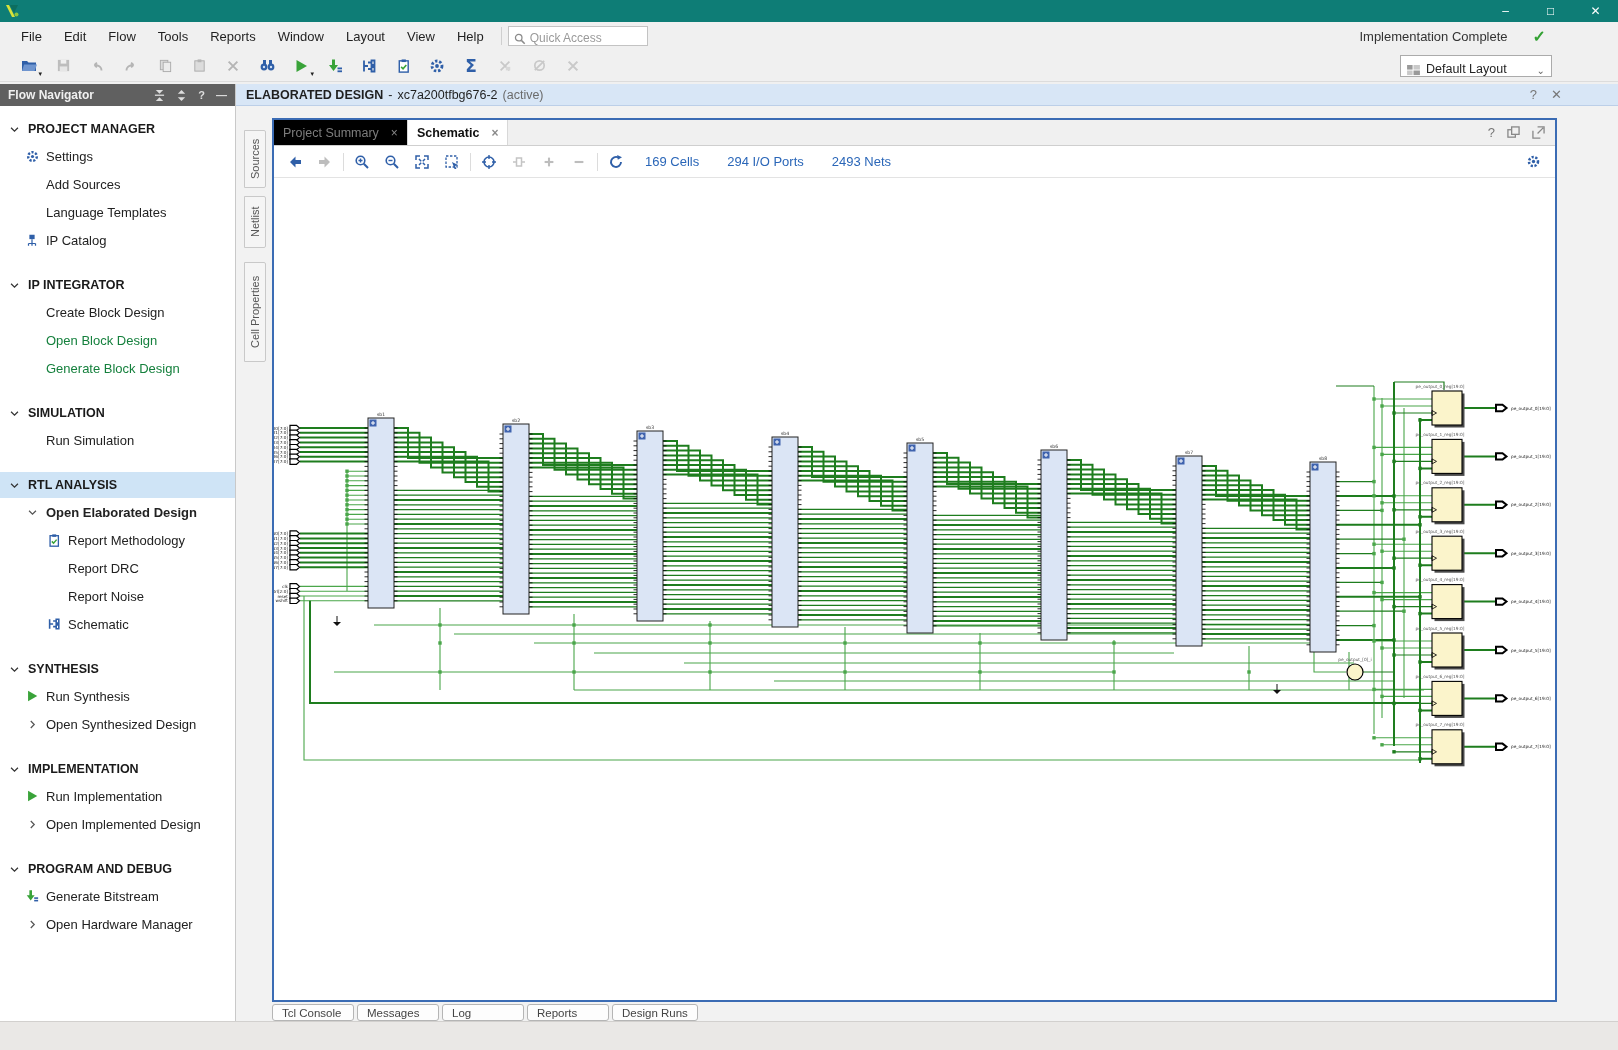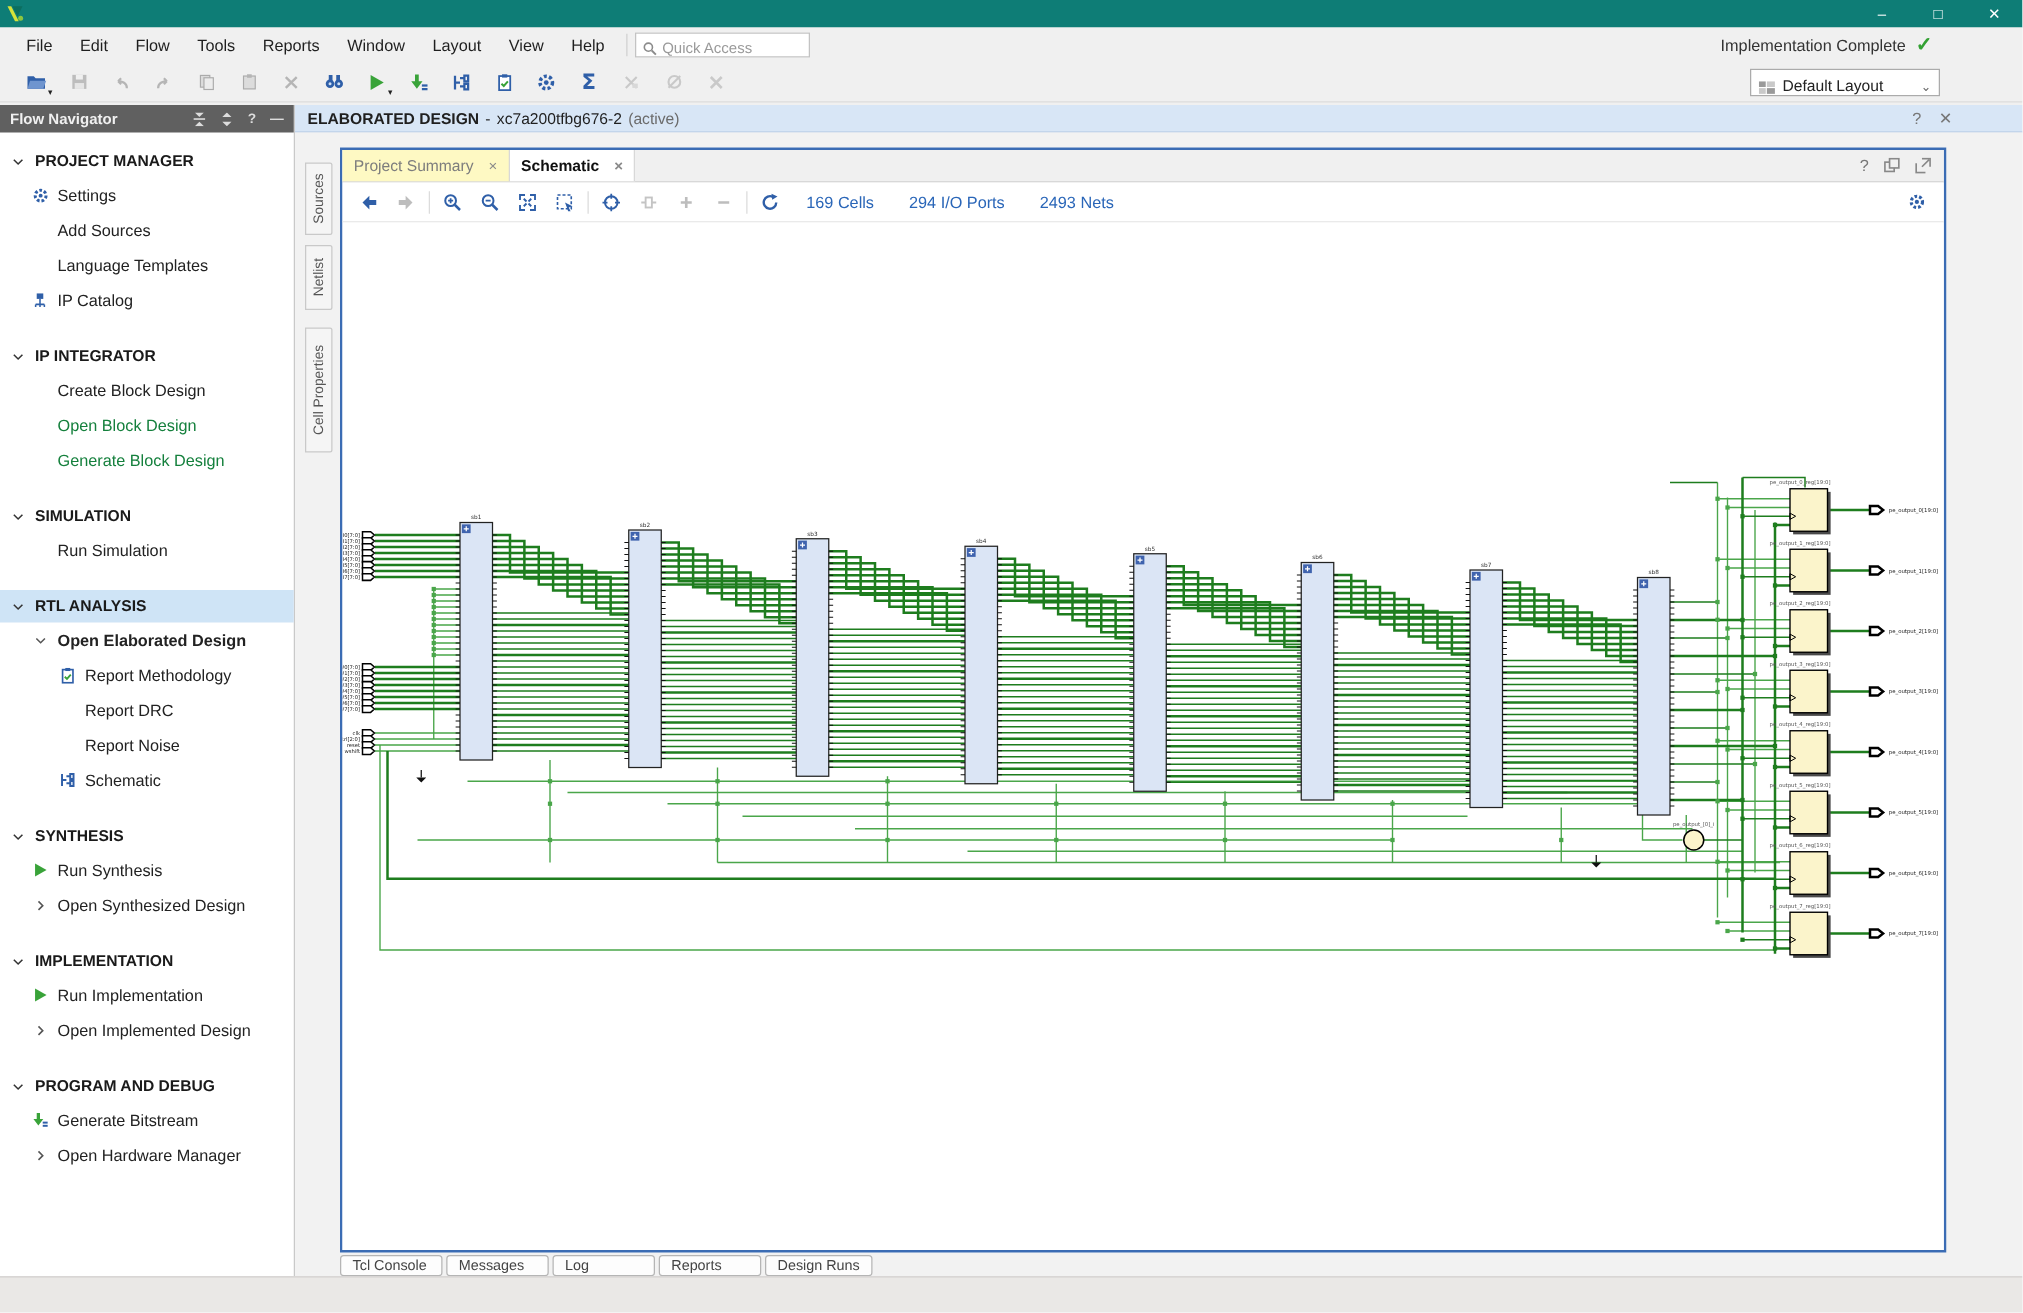--- a/index.html
+++ b/index.html
@@ -11,21 +11,21 @@
   .titlebar .logo{width:16px;height:16px;margin-right:6px}
   .win-btns{margin-left:auto;display:flex;height:22px}
   .win-btn{width:45px;text-align:center;line-height:22px;font-size:12px;color:#fff}
   
   .menubar{position:absolute;left:0;top:22px;right:0;height:28px;background:#f0f0f0;
            display:flex;align-items:center;padding-left:10px}
   .menu-item{padding:4px 11px;color:#1f1f1f}
   .menusep{width:1px;height:18px;background:#cfcfcf;margin:0 6px}
   .qa-box{width:140px;height:20px;border:1px solid #c3c3c3;background:#fff;display:flex;
           align-items:flex-end;gap:4px;padding:0 5px;color:#9a9a9a;font-size:12px}
-  .impl-status{margin-left:auto;margin-right:72px;display:flex;align-items:center;gap:8px;color:#333}
+  .impl-status{margin-left:auto;margin-right:72px;display:flex;align-items:center;gap:25px;color:#333}
   .impl-check{color:#33a133;font-weight:bold;font-size:16px}
   
   .toolbar{position:absolute;left:0;top:50px;right:0;height:32px;background:#f0f0f0;
            border-bottom:1px solid #dcdcdc;display:flex;align-items:center;padding-left:12px}
   .tbtn{width:34px;height:26px;display:flex;align-items:center;justify-content:center;position:relative}
   .tbtn .dd{position:absolute;right:4px;bottom:1px;font-size:7px;color:#222}
   .layout-select{position:absolute;right:66px;top:5px;width:152px;height:22px;background:#fff;
                  border:1px solid #ababab;display:flex;align-items:flex-end;gap:6px;padding:0 6px;
                  font-size:12.5px;color:#222}
   .layout-select .chev{margin-left:auto;color:#666;font-size:10px}
@@ -53,21 +53,21 @@
   .banner-icons{margin-left:auto;margin-right:56px;display:flex;gap:14px;color:#777;font-size:13px}
   .workspace{position:absolute;left:236px;top:106px;right:0;bottom:29px;background:#f2f2f2}
   .side-tab{position:absolute;width:22px;border:1px solid #c9c9c9;background:#f5f5f5;color:#555;
             font-size:11px;writing-mode:vertical-rl;transform:rotate(180deg);
             display:flex;align-items:center;justify-content:center;border-radius:2px 0 0 2px}
   
   .pane{position:absolute;left:272px;top:118px;width:1285px;height:884px;border:2px solid #3b6cb4;
         background:#fff}
   .tabbar{height:26px;background:#f0f0f0;border-bottom:1px solid #cfcfcf;display:flex;align-items:stretch}
   .dtab{display:flex;align-items:center;gap:12px;padding:0 9px;font-size:12.5px;color:#7d7d7d;
-        border-right:1px solid #d8d8d8;background:#fef9c3}
+        border-right:1px solid #d8d8d8;background:#000000}
   .dtab .x{font-size:12px;color:#8a8a8a}
   .dtab.active{background:#fff;color:#101010;font-weight:bold}
   .tab-right{margin-left:auto;display:flex;align-items:center;gap:12px;padding-right:10px;color:#777}
   .schtoolbar{height:32px;display:flex;align-items:center;padding:0 6px;background:#fff;
               border-bottom:1px solid #e3e3e3}
   .sbtn{width:30px;height:24px;display:flex;align-items:center;justify-content:center}
   .ssep{width:1px;height:18px;background:#dcdcdc;margin:0 3px}
   .stat-link{color:#2a66b8;font-size:13px;margin:0 14px;white-space:nowrap}
   .sch-gear{margin-left:auto;margin-right:8px}
   .canvas{position:absolute;left:0;top:58px;right:0;bottom:0;background:#fff;overflow:hidden}

